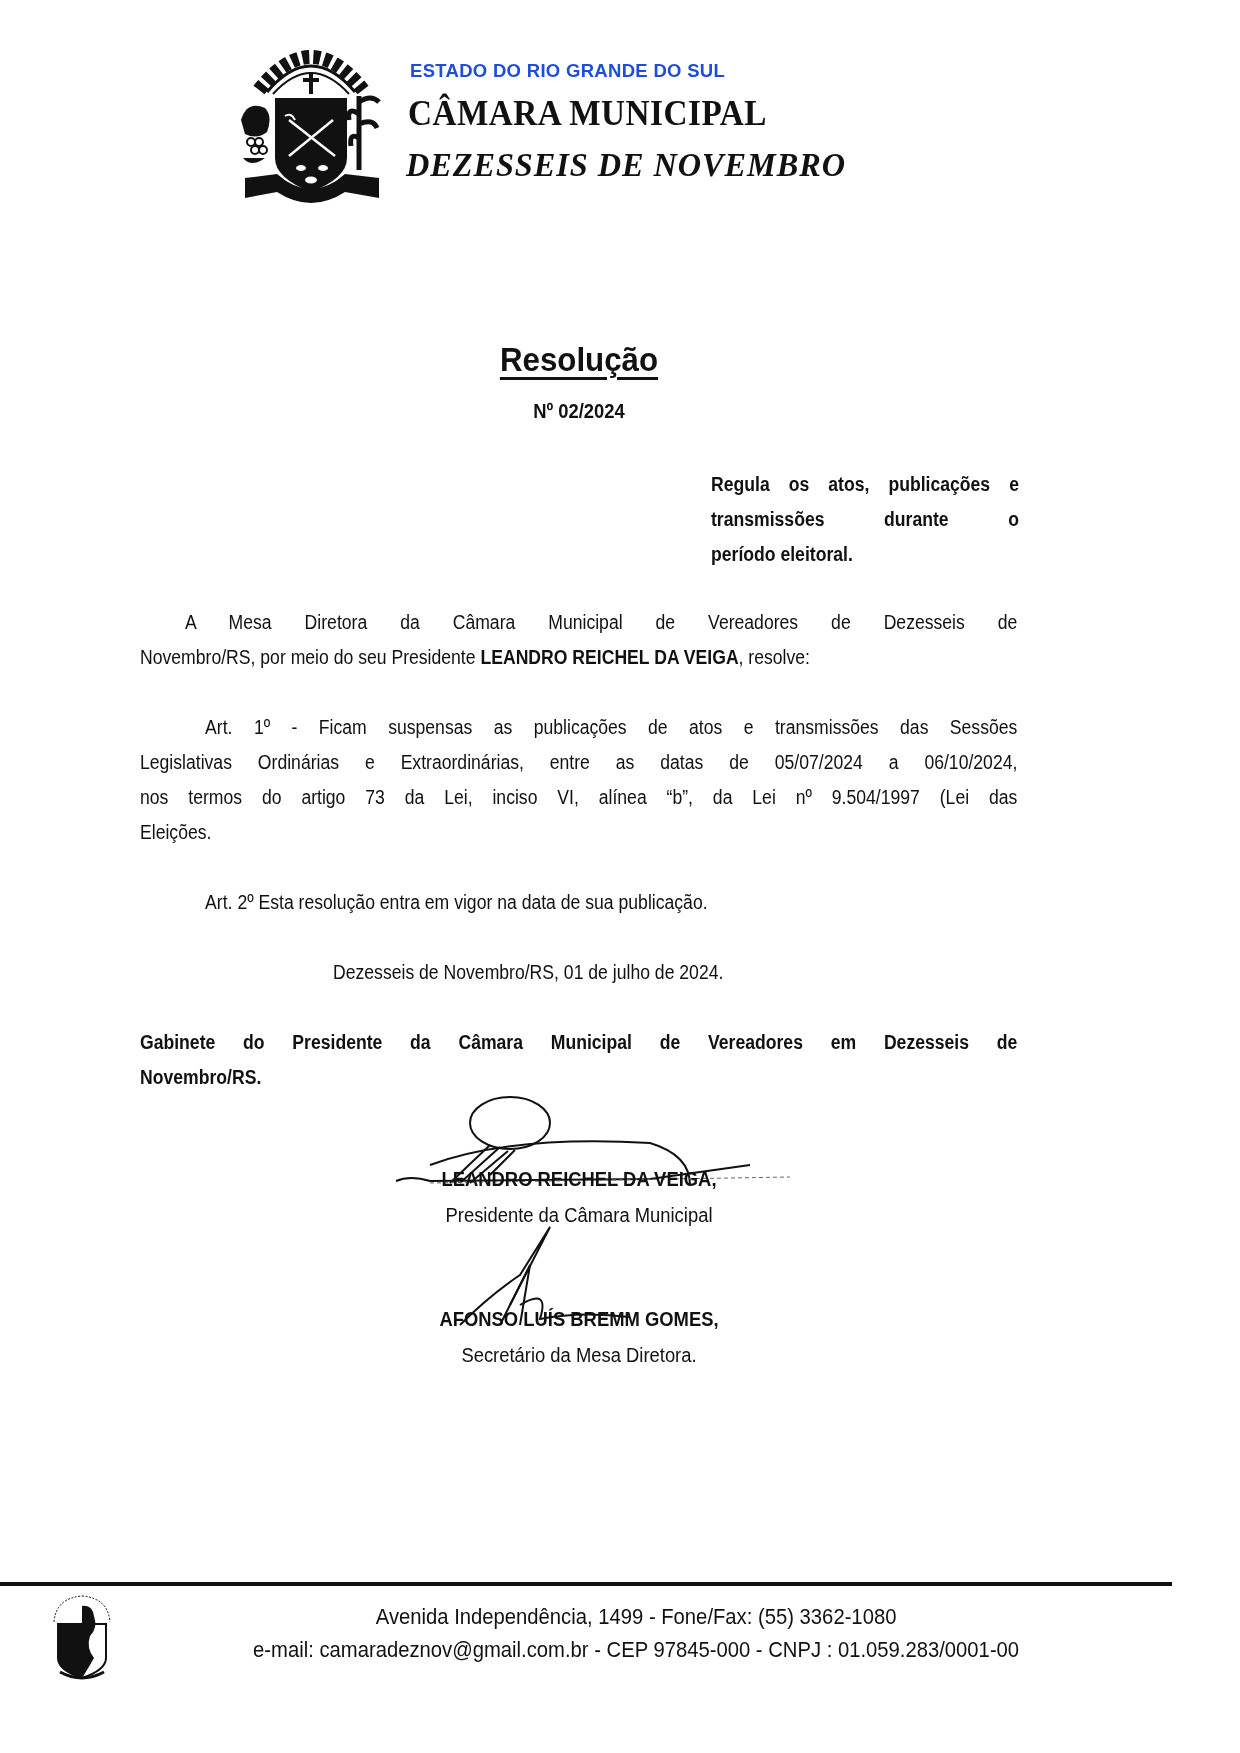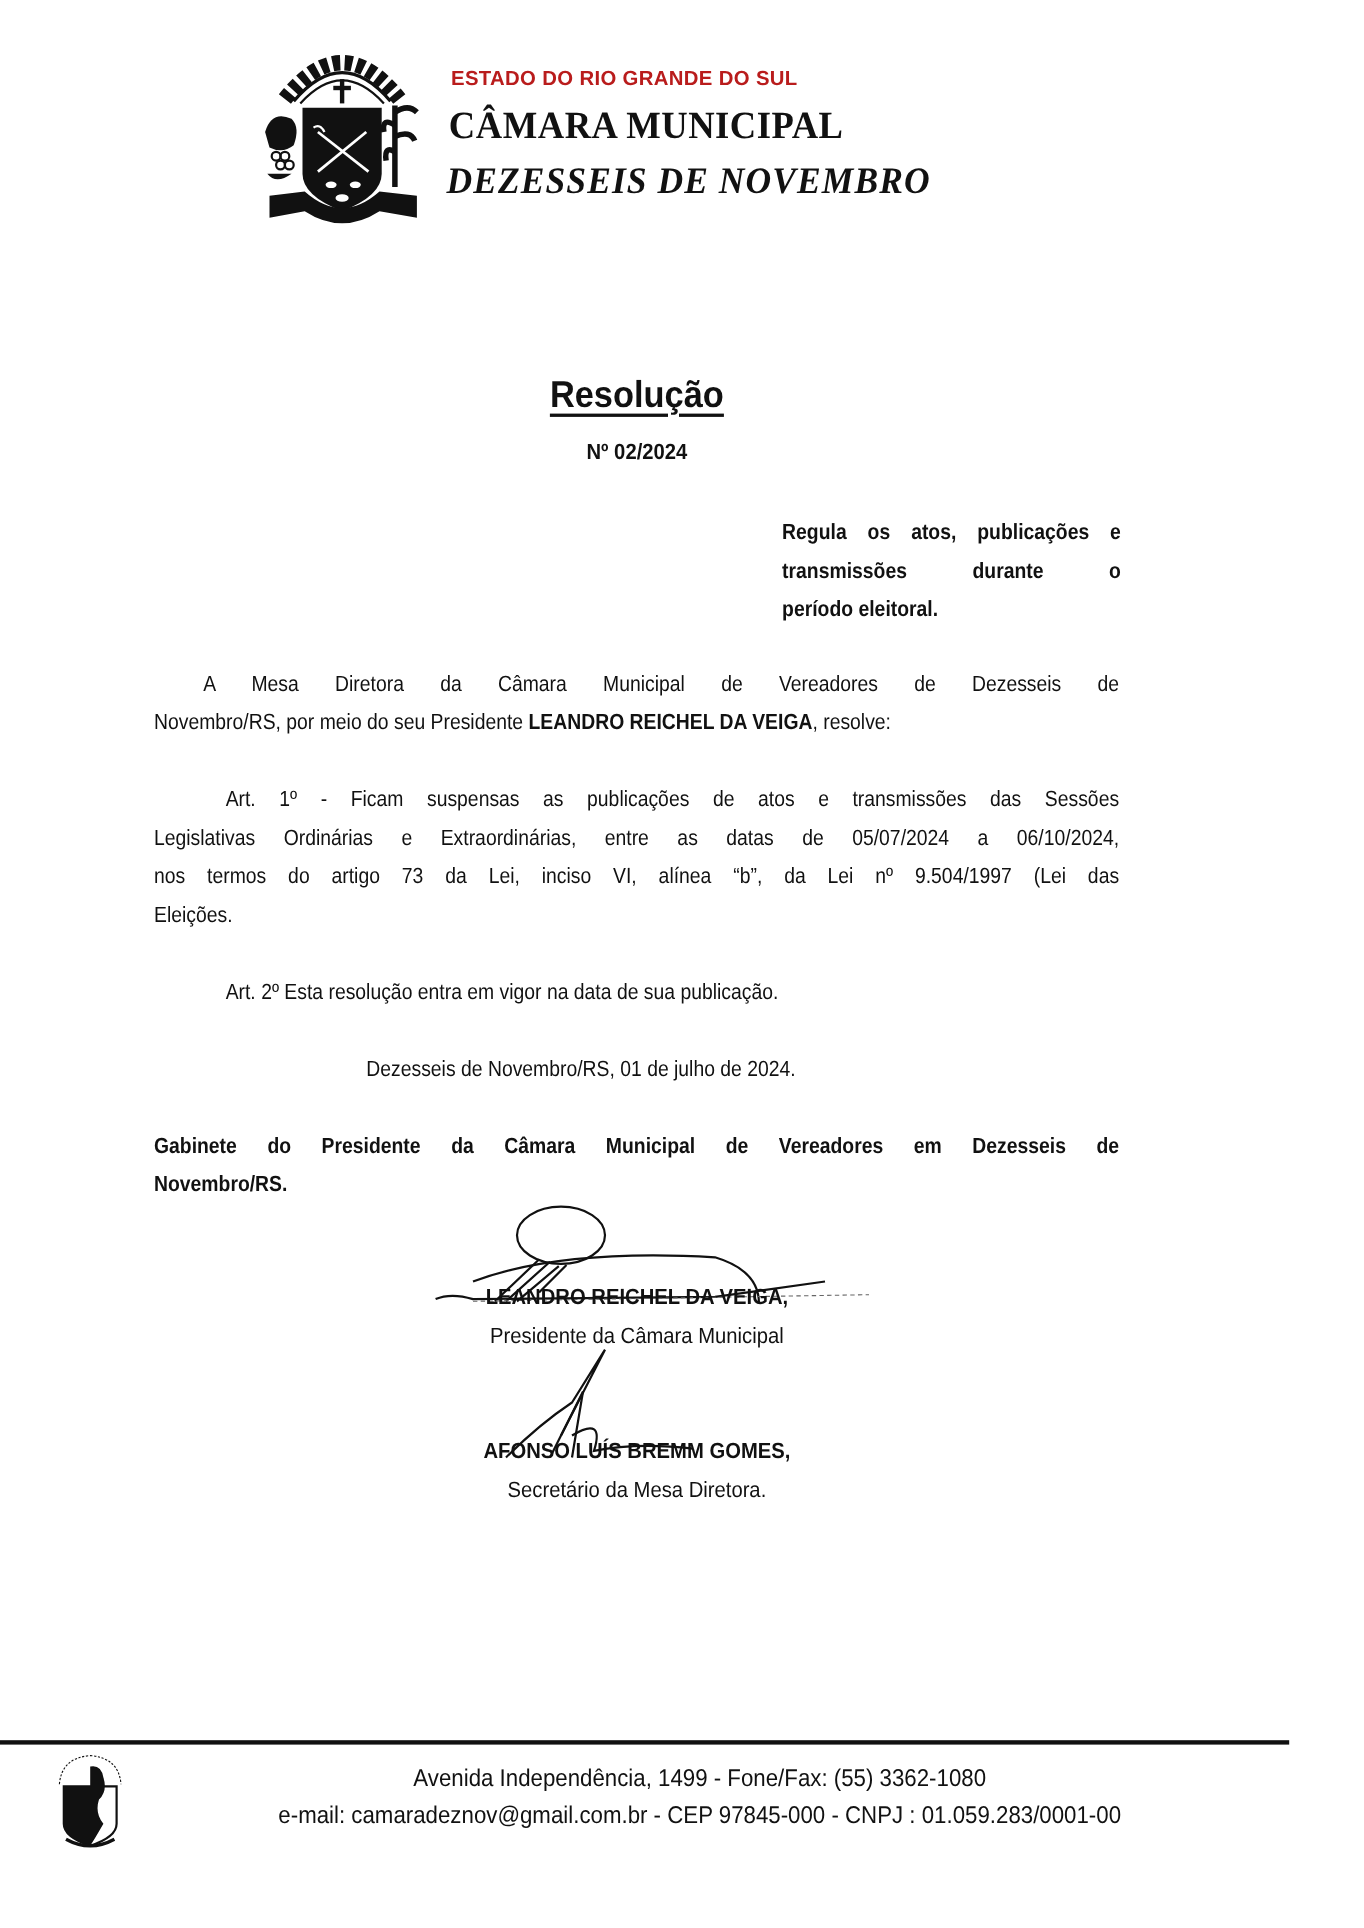--- a/index.html
+++ b/index.html
@@ -1,19 +1,19 @@
 <!DOCTYPE html>
 <html><head>
 <meta charset="utf-8">
 <style>
   html, body { margin:0; padding:0; background:#ffffff; }
   body { width:1240px; height:1753px; position:relative; overflow:hidden; color:#111; font-family:"Liberation Sans", sans-serif; }
   .abs { position:absolute; }
   .crest { left:237px; top:28px; width:148px; height:176px; }
-  .hdr-state { left:410px; top:60px; font-family:"Liberation Sans", sans-serif; font-weight:bold; font-size:18.5px; letter-spacing:0.3px; color:#b91c1c; }
+  .hdr-state { left:410px; top:60px; font-family:"Liberation Sans", sans-serif; font-weight:bold; font-size:18.5px; letter-spacing:0.3px; color:#1d4ed8; }
   .hdr-camara { left:408px; top:94px; font-family:"Liberation Serif", serif; font-weight:bold; font-size:35px; letter-spacing:0.5px; color:#111; transform:scaleX(0.95); transform-origin:left; }
   .hdr-city { left:406px; top:146px; font-family:"Liberation Serif", serif; font-weight:bold; font-style:italic; font-size:34px; letter-spacing:1px; color:#111; transform:scaleX(0.95); transform-origin:left; }
 
   .doc-title { left:0; width:1158px; top:340px; text-align:center; font-family:"Liberation Sans", sans-serif; font-weight:bold; font-size:34px; text-decoration:underline; text-underline-offset:6px; text-decoration-thickness:3px; transform:scaleX(0.92); }
   .doc-number { left:0; width:1158px; top:400px; text-align:center; font-weight:bold; font-size:20px; transform:scaleX(0.92); }
 
   .body-font { font-family:"Liberation Sans", sans-serif; font-size:20px; line-height:35px; transform:scaleX(0.88); transform-origin:left top; }
   .summary { left:711px; top:467px; width:350px; font-weight:bold; text-align:justify; text-align-last:left; }
   .summary .ln { display:block; text-align:justify; text-align-last:justify; }
   .summary .ln.last { text-align-last:left; }

